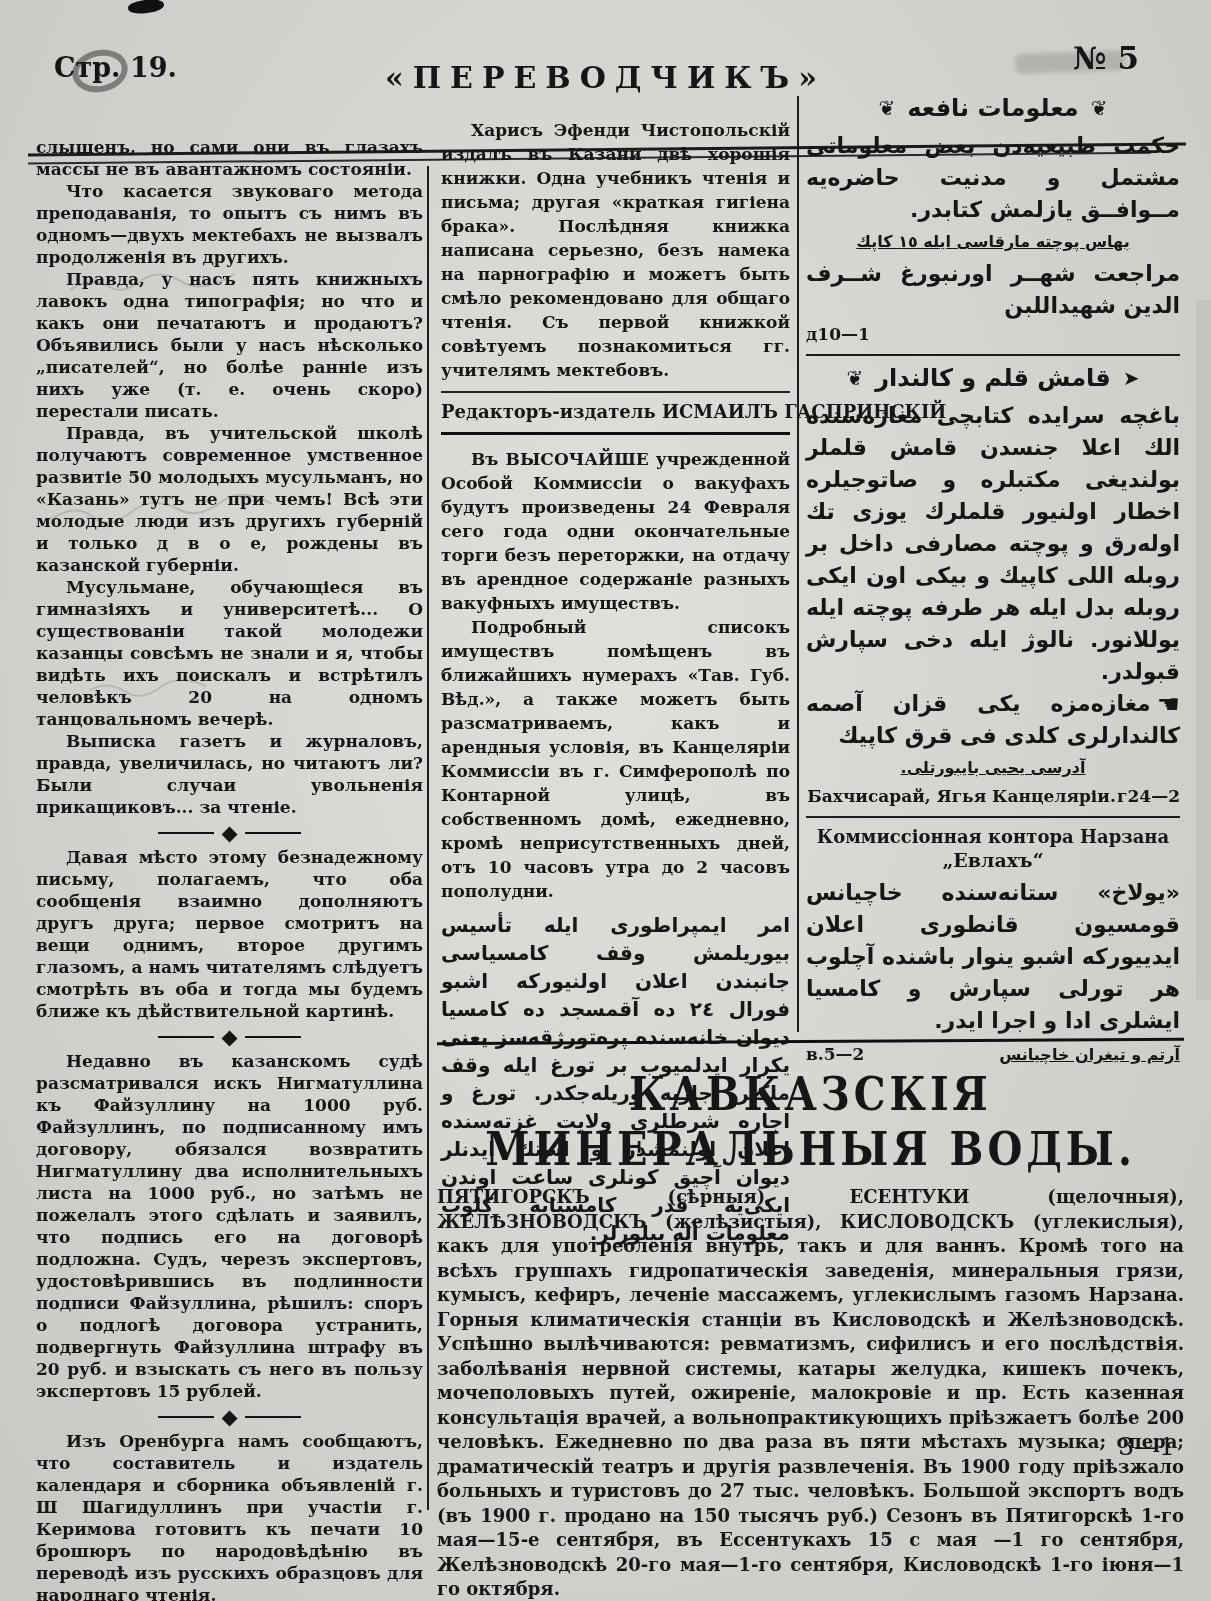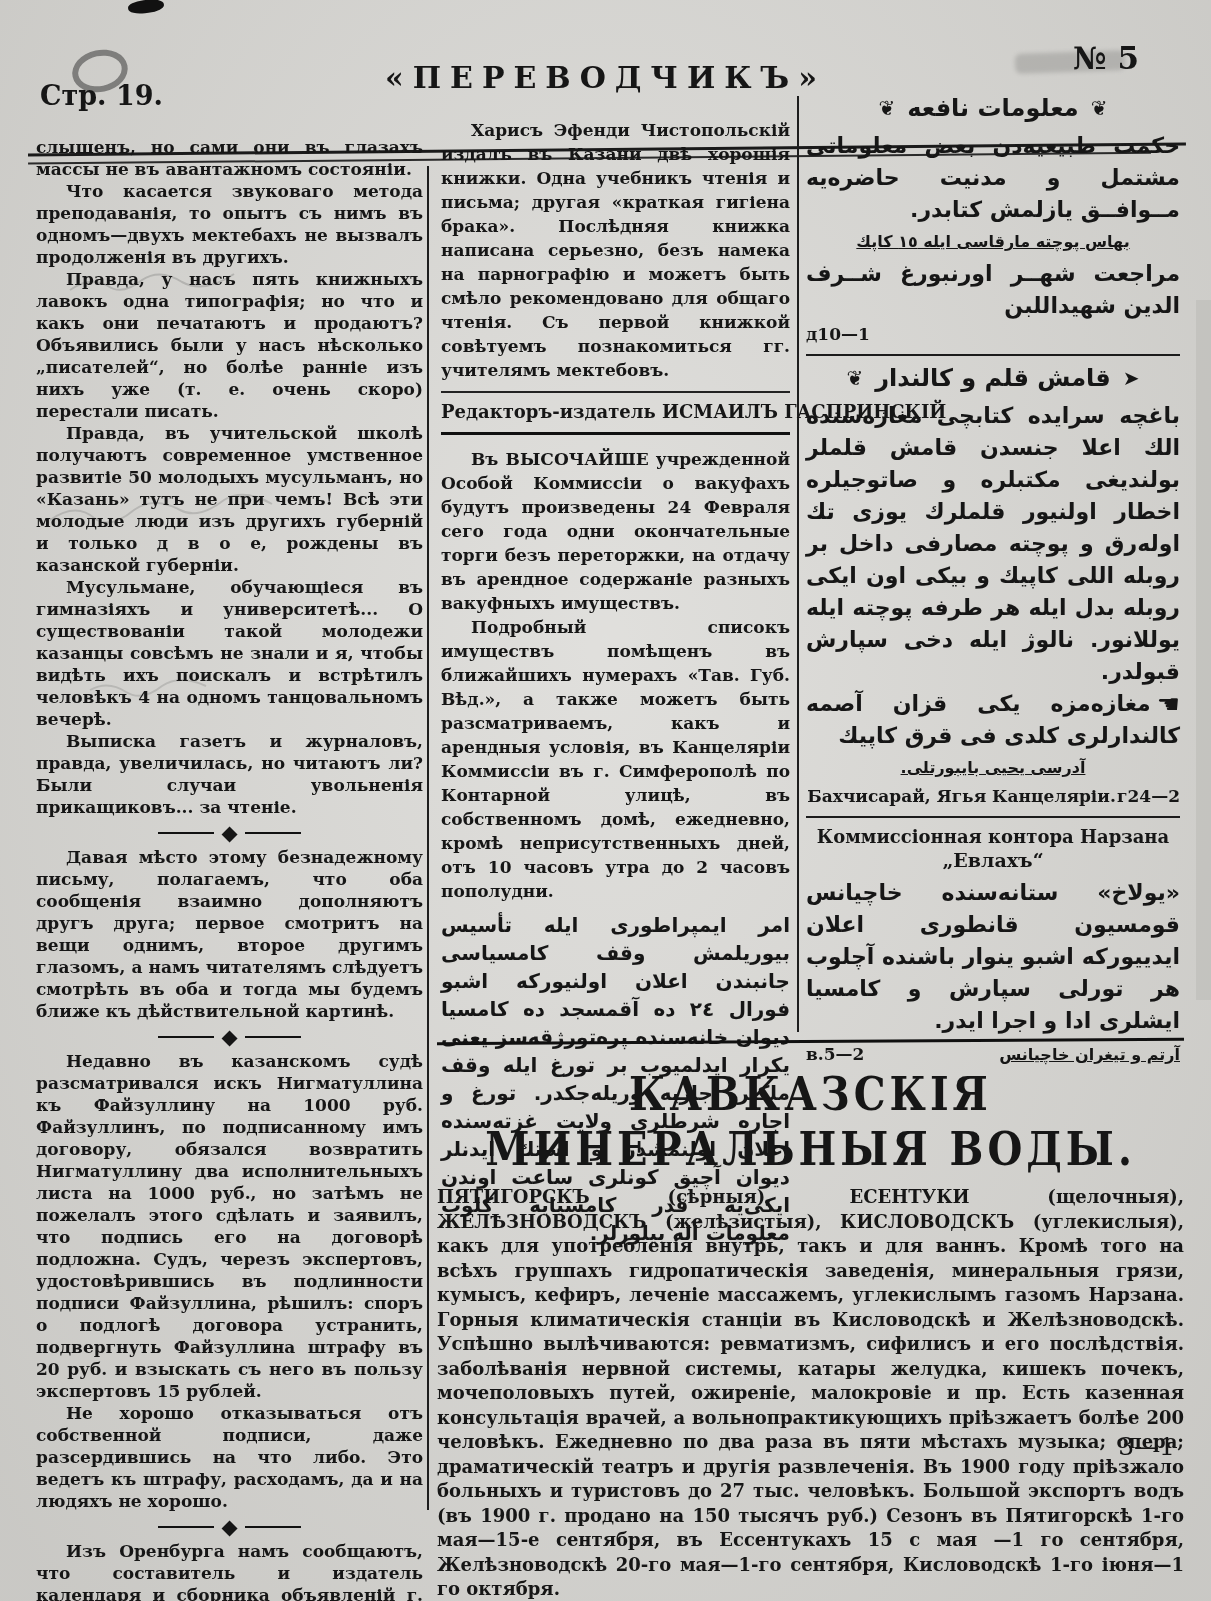--- a/index.html
+++ b/index.html
@@ -6,21 +6,21 @@
   #page{
     position:relative; width:1211px; height:1601px; margin:0 auto;
     background:
       radial-gradient(ellipse at 50% 40%, rgba(255,255,255,.25), rgba(0,0,0,.06) 95%),
       #d6d5d1;
     overflow:hidden;
     font-family:"DejaVu Serif", serif;
     color:#161616;
   }
   
-  .page-label{position:absolute; left:40px; top:52px; font-size:27px; font-weight:700;margin-top:28px;}
+  .page-label{position:absolute; left:54px; top:52px; font-size:27px; font-weight:700;}
   .masthead{position:absolute; left:0; right:0; top:60px; text-align:center;
     font-size:30px; font-weight:700; letter-spacing:9px;}
   .issue-label{position:absolute; right:72px; top:40px; font-size:31px; font-weight:700;}
   .header-rule{position:absolute; left:28px; width:1158px; top:148px; transform:rotate(-0.55deg);}
   .header-rule .l1{border-top:3px solid #1a1a1a; margin-bottom:6px;}
   .header-rule .l2{border-top:2px solid #2a2a2a; width:97%;}
   
   .vrule{position:absolute; width:2px; background:#1d1d1d;}
   #vrule-left{left:427px; top:166px; height:1344px;}
   #vrule-right{left:797px; top:96px; height:936px;}
@@ -97,35 +97,34 @@
   </div>
 
   <div class="vrule" id="vrule-left"></div>
   <div class="vrule" id="vrule-right"></div>
 
   <div class="col col-left">
     <p class="noindent">слышенъ, но сами они въ глазахъ массы не въ авантажномъ состояніи.</p>
     <p>Что касается звуковаго метода преподаванія, то опытъ съ нимъ въ одномъ—двухъ мектебахъ не вызвалъ продолженія въ другихъ.</p>
     <p>Правда, у насъ пять книжныхъ лавокъ одна типографія; но что и какъ они печатаютъ и продаютъ? Объявились были у насъ нѣсколько „писателей“, но болѣе ранніе изъ нихъ уже (т. е. очень скоро) перестали писать.</p>
     <p>Правда, въ учительской школѣ получаютъ современное умственное развитіе 50 молодыхъ мусульманъ, но «Казань» тутъ не при чемъ! Всѣ эти молодые люди изъ другихъ губерній и только д в о е, рождены въ казанской губерніи.</p>
-    <p>Мусульмане, обучающіеся въ гимназіяхъ и университетѣ... О существованіи такой молодежи казанцы совсѣмъ не знали и я, чтобы видѣть ихъ поискалъ и встрѣтилъ человѣкъ 4 на одномъ танцовальномъ вечерѣ.</p>
+    <p>Мусульмане, обучающіеся въ гимназіяхъ и университетѣ... О существованіи такой молодежи казанцы совсѣмъ не знали и я, чтобы видѣть ихъ поискалъ и встрѣтилъ человѣкъ 20 на одномъ танцовальномъ вечерѣ.</p>
     <p>Выписка газетъ и журналовъ, правда, увеличилась, но читаютъ ли? Были случаи увольненія прикащиковъ... за чтеніе.</p>
     <div class="sep">
       <span class="bar"></span>
         <span class="dia">◆</span>
         <span class="bar"></span>
     </div>
     <p>Давая мѣсто этому безнадежному письму, полагаемъ, что оба сообщенія взаимно дополняютъ другъ друга; первое смотритъ на вещи однимъ, второе другимъ глазомъ, а намъ читателямъ слѣдуетъ смотрѣть въ оба и тогда мы будемъ ближе къ дѣйствительной картинѣ.</p>
     <div class="sep">
       <span class="bar"></span>
         <span class="dia">◆</span>
         <span class="bar"></span>
     </div>
     <p>Недавно въ казанскомъ судѣ разсматривался искъ Нигматуллина къ Файзуллину на 1000 руб. Файзуллинъ, по подписанному имъ договору, обязался возвратить Нигматуллину два исполнительныхъ листа на 1000 руб., но затѣмъ не пожелалъ этого сдѣлать и заявилъ, что подпись его на договорѣ подложна. Судъ, черезъ экспертовъ, удостовѣрившись въ подлинности подписи Файзуллина, рѣшилъ: споръ о подлогѣ договора устранить, подвергнуть Файзуллина штрафу въ 20 руб. и взыскать съ него въ пользу экспертовъ 15 рублей.</p>
-    <p>Не хорошо отказываться отъ собственной подписи, даже разсердившись на что либо. Это ведетъ къ штрафу, расходамъ, да и на людяхъ не хорошо.</p>
     <div class="sep">
       <span class="bar"></span>
         <span class="dia">◆</span>
         <span class="bar"></span>
     </div>
     <p>Изъ Оренбурга намъ сообщаютъ, что составитель и издатель календаря и сборника объявленій г. Ш Шагидуллинъ при участіи г. Керимова готовитъ къ печати 10 брошюръ по народовѣдѣнію въ переводѣ изъ русскихъ образцовъ для народнаго чтенія.</p>
   </div>
 
   <div class="col col-mid">
     <p>Харисъ Эфенди Чистопольскій издалъ въ Казани двѣ хорошія книжки. Одна учебникъ чтенія и письма; другая «краткая гигіена брака». Послѣдняя книжка написана серьезно, безъ намека на парнографію и можетъ быть смѣло рекомендовано для общаго чтенія. Съ первой книжкой совѣтуемъ познакомиться гг. учителямъ мектебовъ.</p>

